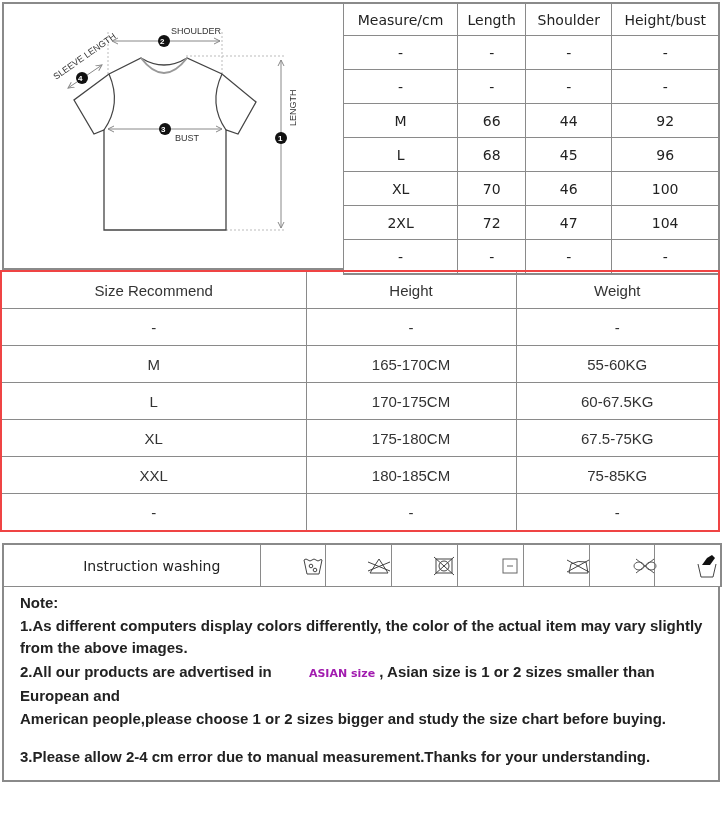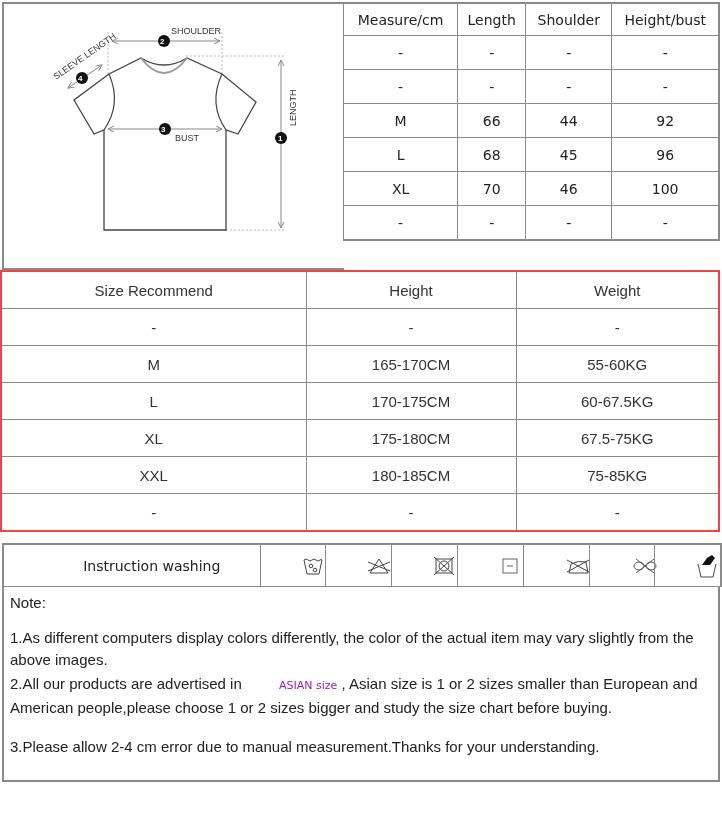--- a/index.html
+++ b/index.html
@@ -22,21 +22,21 @@
   #recommend { left:0; top:270px; width:718px; border:2px solid #ef4444; }
   #recommend td { height:36px; font-family:"Liberation Sans", sans-serif; font-size:15px; color:#333; }
 
   
   #washing { left:2px; top:543px; width:718px; border:2px solid #8a8a8a; border-bottom:1px solid #8a8a8a; }
   #washing td { height:41px; font-size:14px; color:#222;padding-left:40px; }
   #washing svg { display:block; margin:0 auto; }
 
   
   #notes { left:2px; top:586px; width:718px; height:196px; border:2px solid #8a8a8a; border-top:none; box-sizing:border-box;
-           padding:6px 2px 0 6px; font-family:"Liberation Sans", sans-serif; font-size:15px; line-height:22.5px; color:#222; }
+           padding:6px 2px 0 16px; font-family:"Liberation Sans", sans-serif; font-size:15px; line-height:22.5px; color:#222;font-weight:bold; }
   #notes p { margin:0 0 0 0; }
   .asian { color:#a21caf; font-family:"DejaVu Sans", sans-serif; font-size:11px;margin-left:33px; }
   .diag-label { font-family:"Liberation Sans", sans-serif; font-size:9px; fill:#333; }
 </style>
 </head>
 <body>
 
 <div id="diagram" class="abs">
   <svg width="338" height="264" viewBox="0 0 338 264">
     <defs>
@@ -118,20 +118,26 @@
         <td>45</td>
         <td>96</td>
   </tr>
   <tr>
     <td>XL</td>
         <td>70</td>
         <td>46</td>
         <td>100</td>
   </tr>
   <tr>
+    <td>2XL</td>
+        <td>72</td>
+        <td>47</td>
+        <td>104</td>
+  </tr>
+  <tr>
     <td>-</td>
         <td>-</td>
         <td>-</td>
         <td>-</td>
   </tr>
 </tbody>
   </table>
 
 <table id="recommend" class="abs">
   <colgroup>
@@ -241,17 +247,17 @@
             <path d="M3,11 L6,24 L18,24 L21,11" fill="none" stroke="#444"></path>
             <path d="M7,12 L12,5 L17,2 L20,5 L15,12 Z" fill="#111"></path>
           </svg>
     </td>
   </tr>
 </tbody>
   </table>
 
 <div id="notes" class="abs">
   <p>Note:</p>
-  <p style="margin-top:12px">1.As different computers display colors differently, the color of the actual item may vary slightly from the above images.</p>
+  <p style="margin-top:0">1.As different computers display colors differently, the color of the actual item may vary slightly from the above images.</p>
   <p style="margin-top:1px"><span>2.All our products are advertised in </span><span class="asian">ASIAN size</span><span> , Asian size is 1 or 2 sizes smaller than European and</span></p>
   <p>American people,please choose 1 or 2 sizes bigger and study the size chart before buying.</p>
   <p style="margin-top:16px">3.Please allow 2-4 cm error due to manual measurement.Thanks for your understanding.</p>
 </div>
 
 </body></html>

